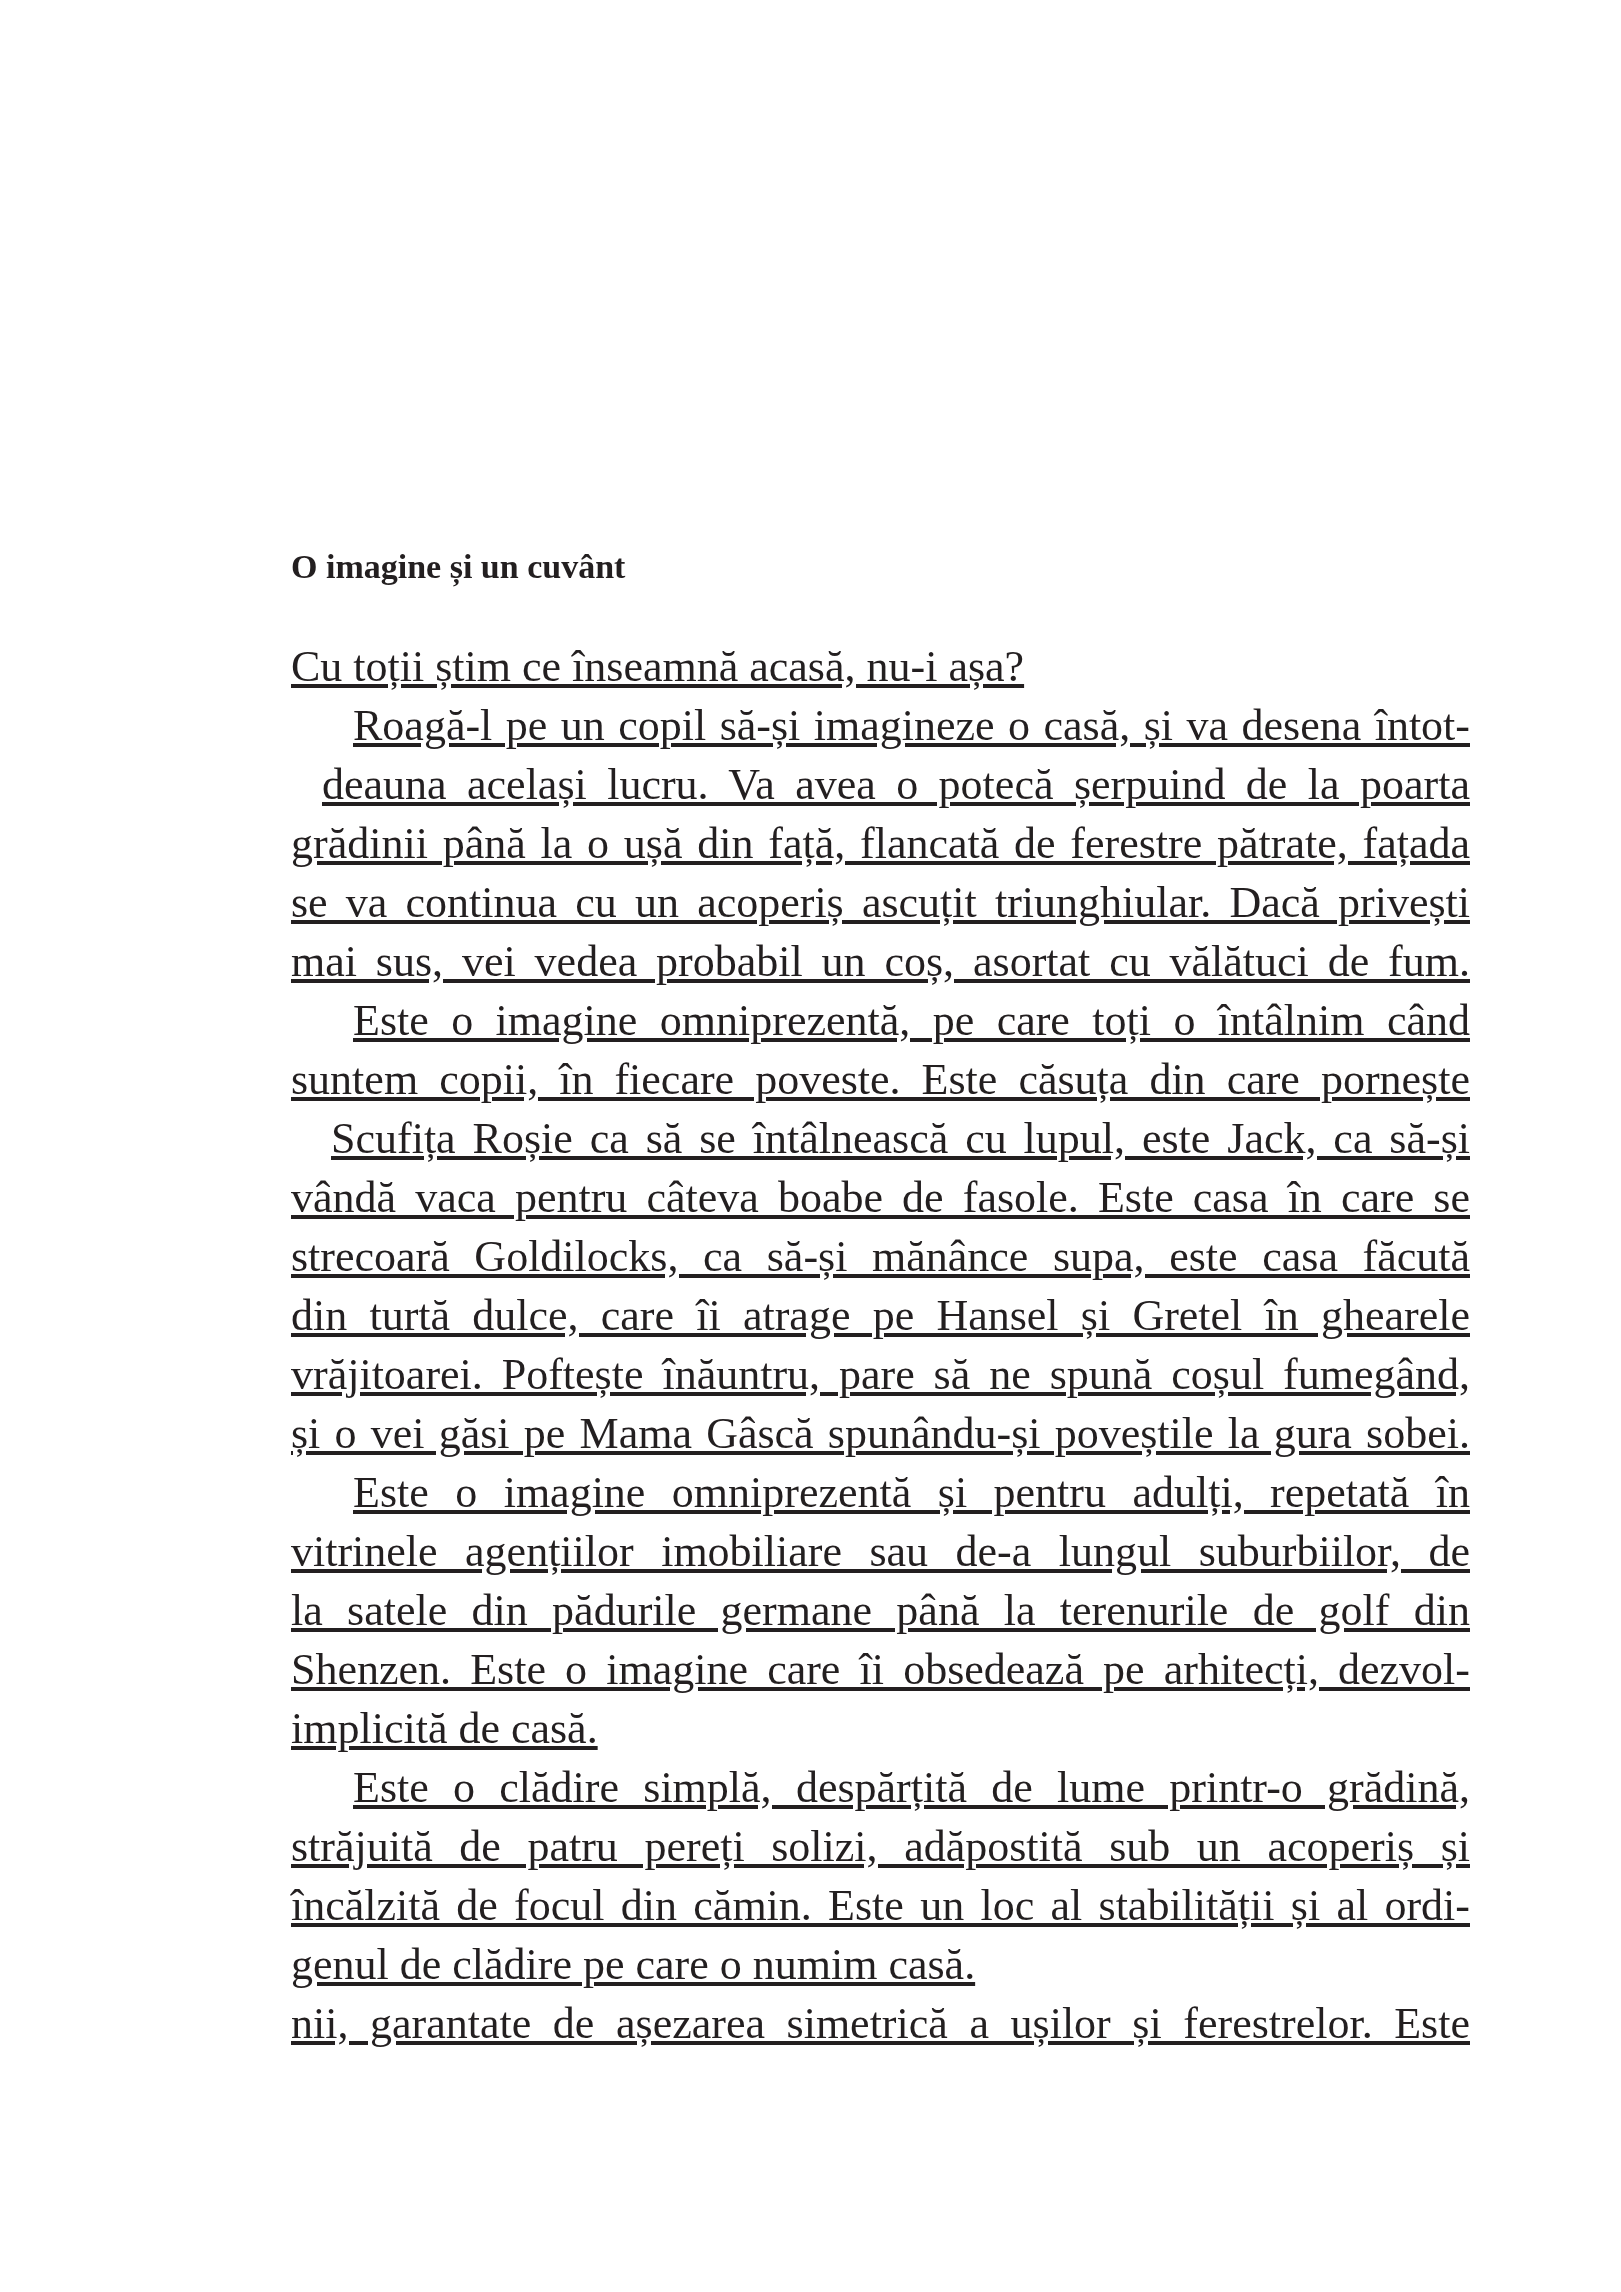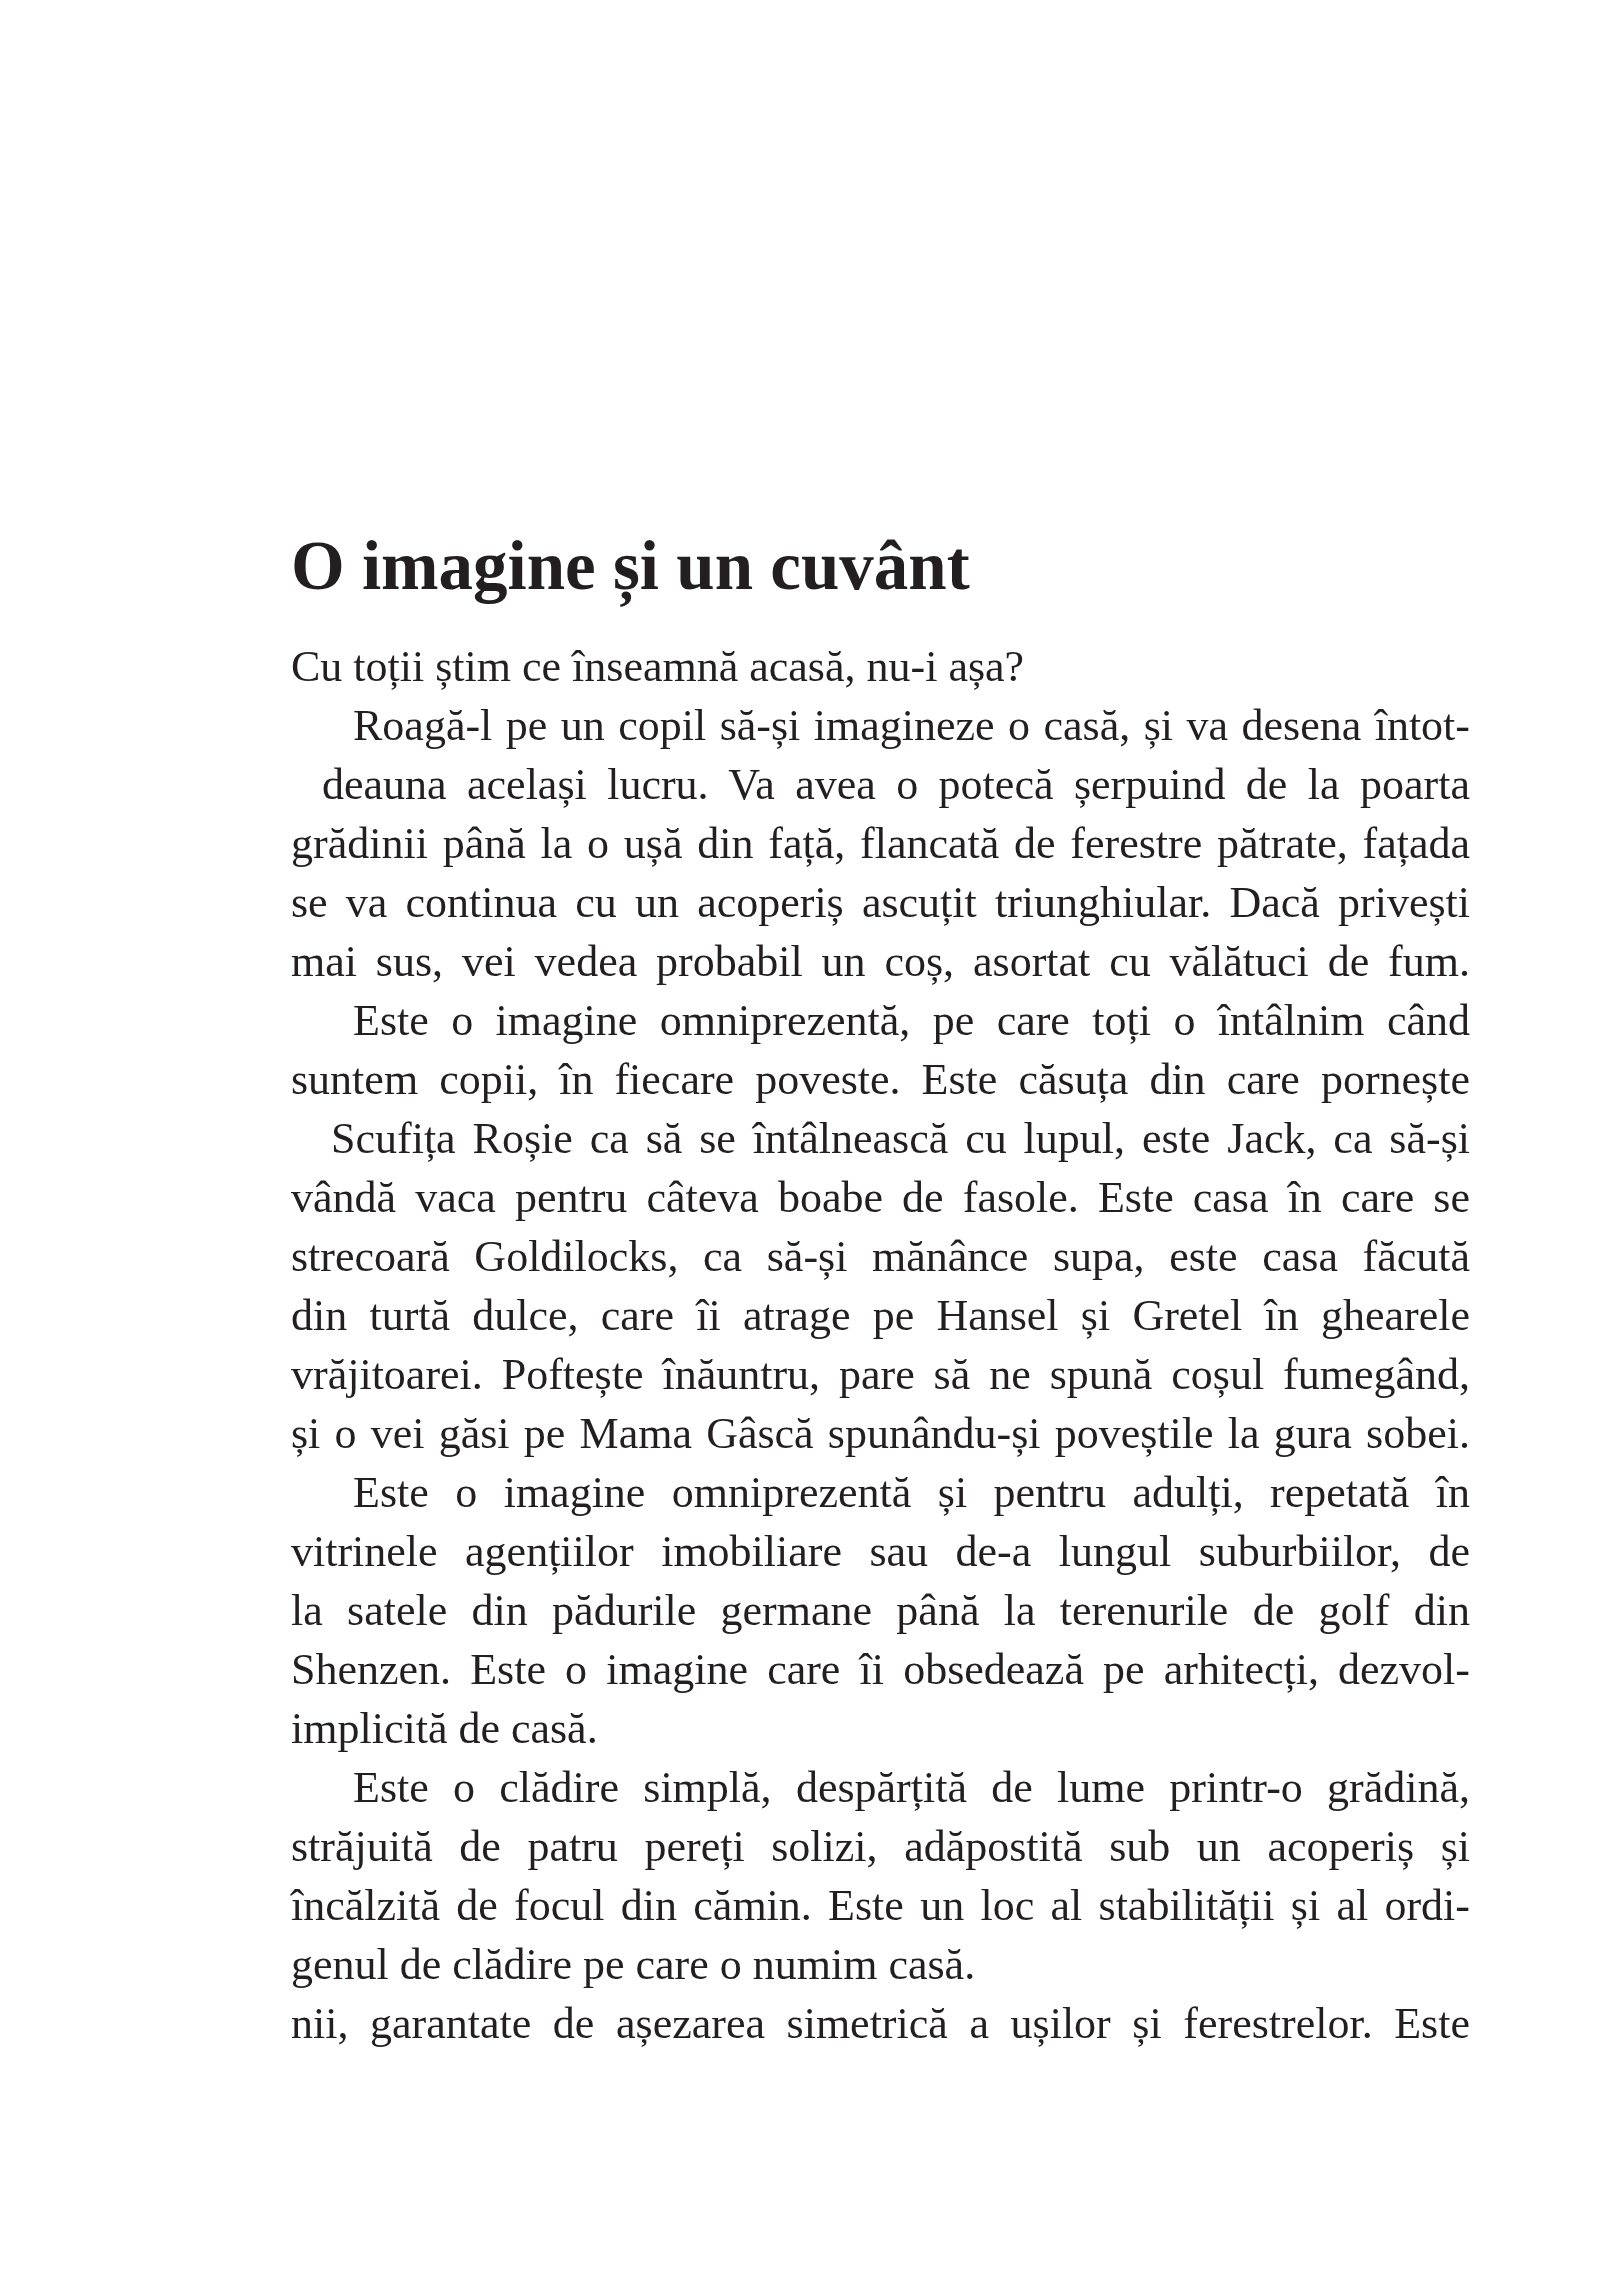--- a/index.html
+++ b/index.html
@@ -19,31 +19,32 @@
     position: absolute;
     left: 0; top: 0;
     width: 1621px;
     height: 2293px;
     background: #ffffff;
   }
   .heading {
     position: absolute;
     left: 291px;
     top: 537px;
-    font-size: 69px;
+    font-size: 34px;
     font-weight: bold;
     line-height: 59px;
     white-space: nowrap;
     margin: 0;
   }
   .body-text {
     position: absolute;
     left: 291px;
     top: 637px;
     width: 1179px;
+    text-decoration: underline;
   }
   .paragraph {
     margin: 0;
   }
   .line {
     display: block;
     font-size: 44px;
     line-height: 59px;
     height: 59px;
     white-space: nowrap;

